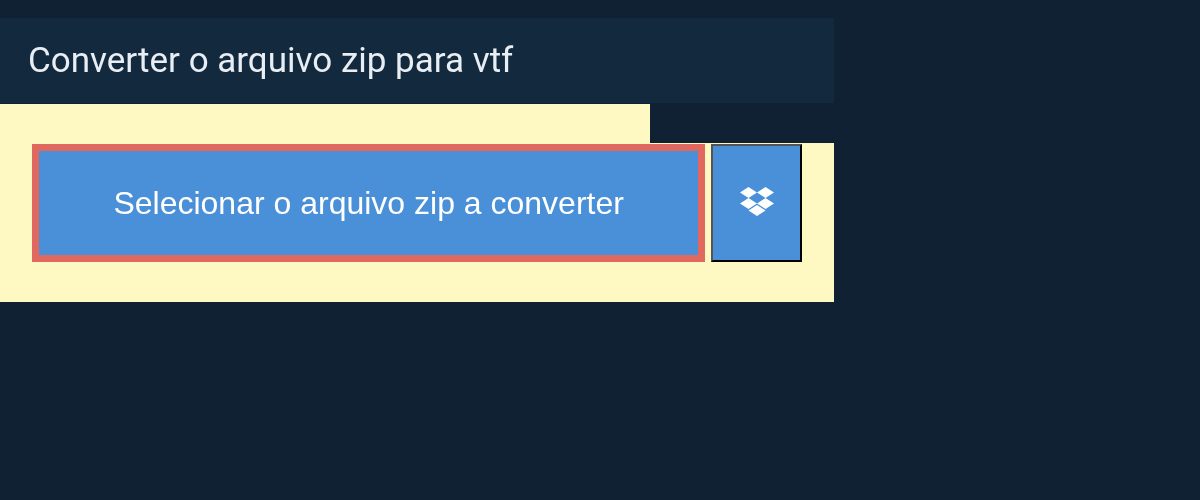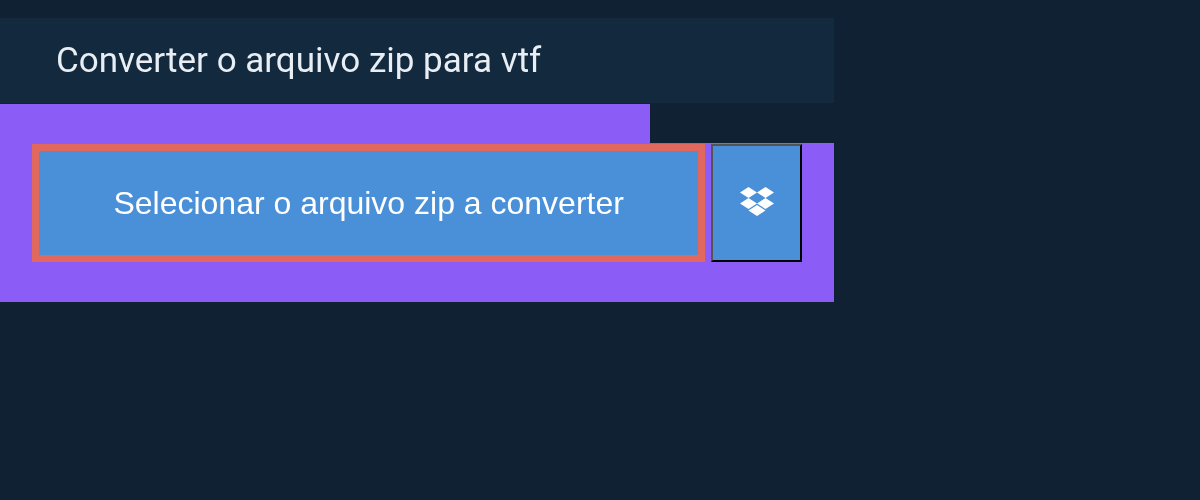--- a/index.html
+++ b/index.html
@@ -26,21 +26,21 @@
     }
     .header-title {
       color: #e8eef4;
       font-size: 35px;
       font-weight: 400;
     }
     .content-area {
       padding: 40px 32px 40px 32px;
       display: flex;
       gap: 6px;
-      background-color: #8b5cf6;
+      background-color: #fef9c3;
       border-top: 1px solid #0f2133;
       position: relative;
     }
     .content-area::before {
       content: "";
       position: absolute;
       top: -1px;
       left: 650px;
       right: 0;
       height: 40px;
@@ -73,21 +73,20 @@
       position: relative;
       z-index: 1;
     }
     .dropbox-icon {
       width: 34px;
       height: 30px;
       fill: #ffffff;
     }
     .header-wrapper {
       display: flex;
-      margin-left: 28px;
     }
   </style>
 </head>
 <body>
 
 <div class="panel">
   <div class="header-wrapper">
     <div class="header">
       <h1 class="header-title">Converter o arquivo zip para vtf</h1>
     </div>

